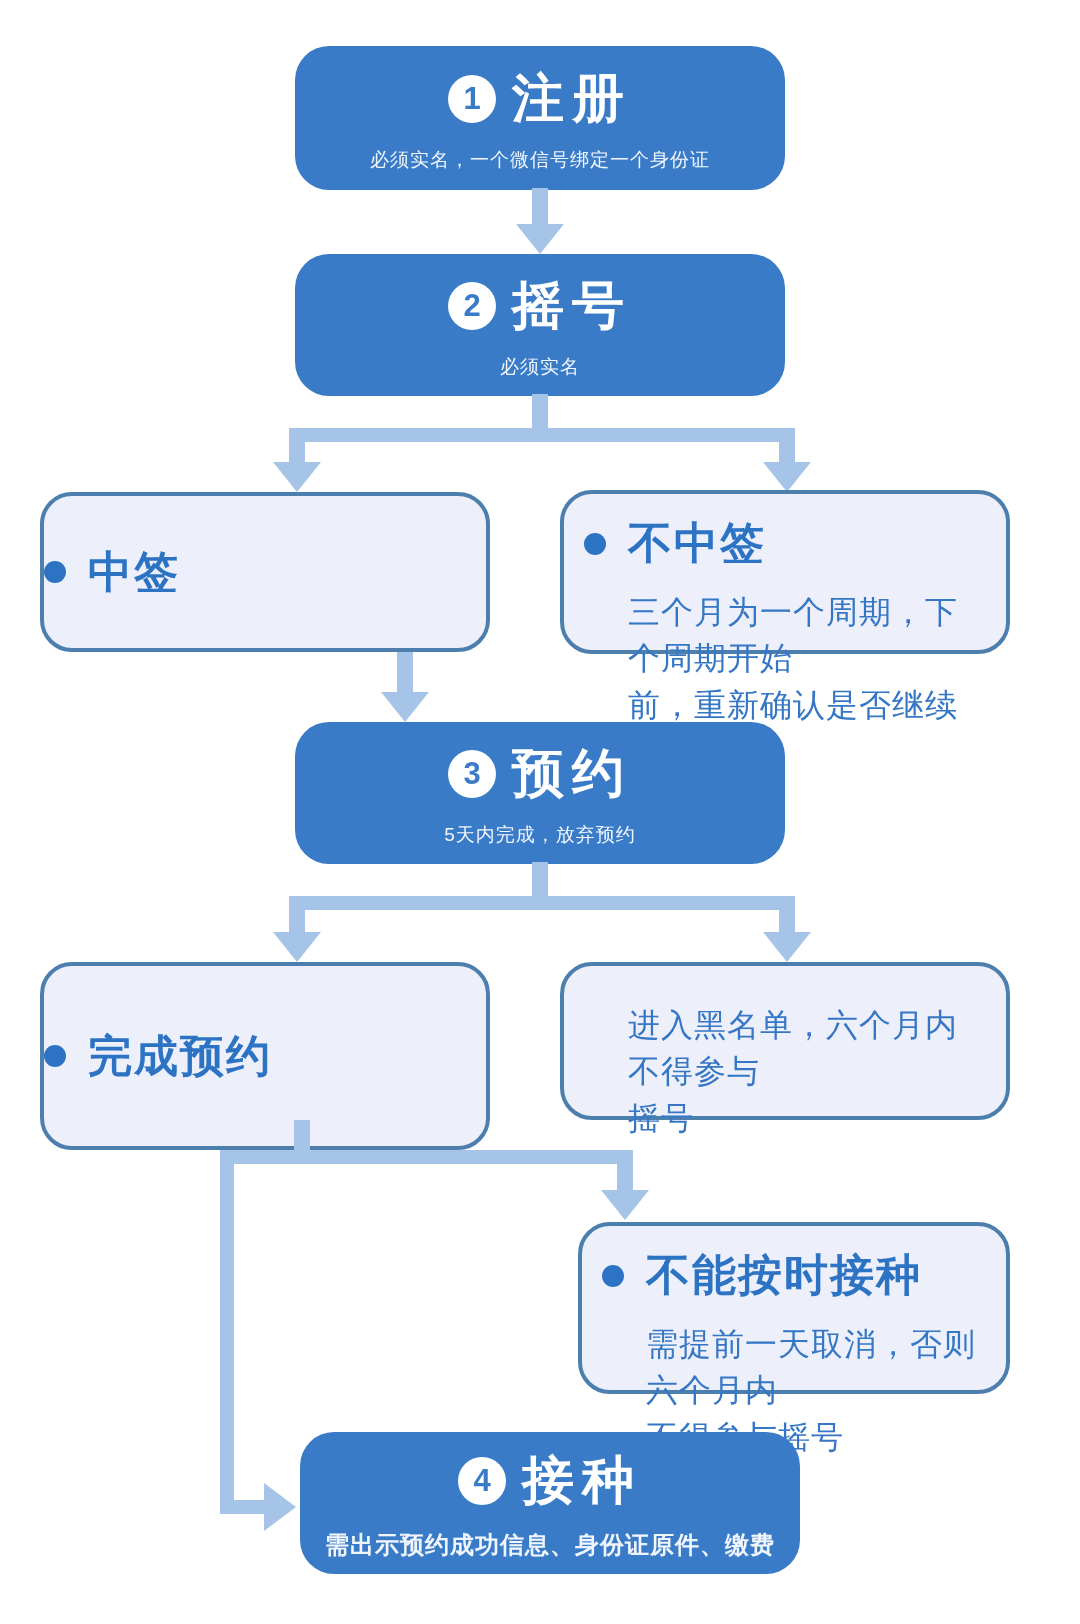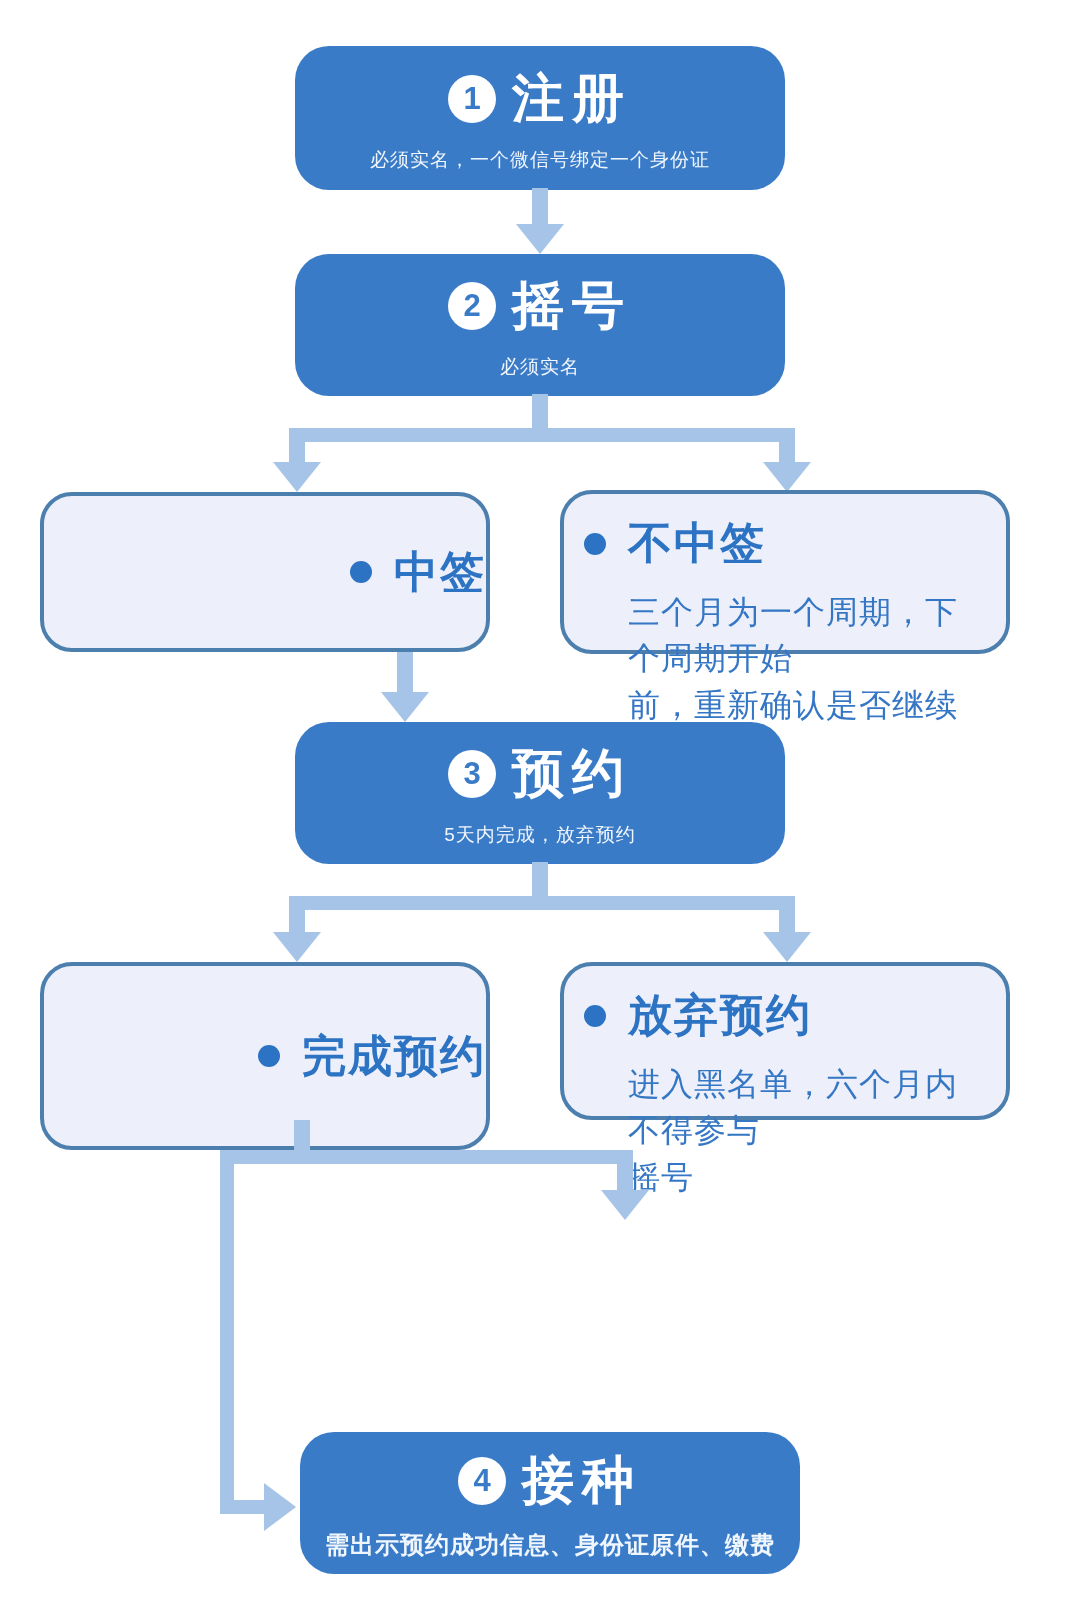--- a/index.html
+++ b/index.html
@@ -17,21 +17,21 @@
     width:48px;height:48px;border-radius:50%;background:#ffffff;color:#3a7bc8;
     font-size:31px;font-weight:800;display:flex;align-items:center;justify-content:center;
     letter-spacing:0;flex:none;
   }
   .step-sub{font-size:19px;font-weight:500;color:#f0f6fd;letter-spacing:1px;}
   
   .outcome{
     position:absolute;background:#edf0fa;border:4px solid #4d7fae;border-radius:32px;
     color:#2d73c3;box-sizing:border-box;
   }
-  .outcome.centered{display:flex;align-items:center;justify-content:flex-end;}
+  .outcome.centered{display:flex;align-items:center;justify-content:flex-start;}
   .o-title{display:flex;align-items:center;gap:22px;font-size:44px;font-weight:700;letter-spacing:2px;}
   .dot{width:22px;height:22px;border-radius:50%;background:#2d73c3;flex:none;}
   .outcome.detail{padding:20px 24px 0 20px;}
   .o-body{
     margin-left:44px;margin-top:16px;font-size:32px;line-height:1.45;
     color:#3677c5;white-space:pre-line;font-weight:500;letter-spacing:1px;
   }
   
   .seg{position:absolute;background:#a6c4e7;}
   .tri{position:absolute;width:0;height:0;}
@@ -112,38 +112,42 @@
   </div>
 
   <section class="outcome centered" style="left:40px;top:962px;width:450px;height:188px;">
     <div class="o-title">
       <span class="dot"></span>
       <span>完成预约</span>
     </div>
   </section>
 
   <section class="outcome detail" style="left:560px;top:962px;width:450px;height:158px;">
-    <div class="o-title">
-      <span class="dot"></span>
-      <span>放弃预约</span>
-    </div>
     <div class="o-body">进入黑名单，六个月内不得参与
 摇号</div>
   </section>
 
   <div>
     <div class="seg" style="left:294px;top:1120px;width:16px;height:32px;"></div>
     <div class="seg" style="left:220px;top:1150px;width:413px;height:14px;"></div>
     <div class="seg" style="left:617px;top:1162px;width:16px;height:30px;"></div>
     <div class="tri down" style="left:601px;top:1190px;"></div>
     <div class="seg" style="left:220px;top:1150px;width:14px;height:364px;"></div>
     <div class="seg" style="left:220px;top:1500px;width:46px;height:14px;"></div>
     <div class="tri right" style="left:264px;top:1483px;"></div>
   </div>
 
+  <section class="outcome detail" style="left:578px;top:1222px;width:432px;height:172px;">
+    <div class="o-title">
+      <span class="dot"></span>
+      <span>不能按时接种</span>
+    </div>
+    <div class="o-body">需提前一天取消，否则六个月内
+不得参与摇号</div>
+  </section>
 
   <section class="step" style="left:300px;top:1432px;width:500px;height:142px;">
     <div class="step-title">
       <span class="num">4</span>
       <span>接种</span>
     </div>
     <div class="step-sub" style="font-size:24px;font-weight:bold;">需出示预约成功信息、身份证原件、缴费</div>
   </section>
 
 </div>

